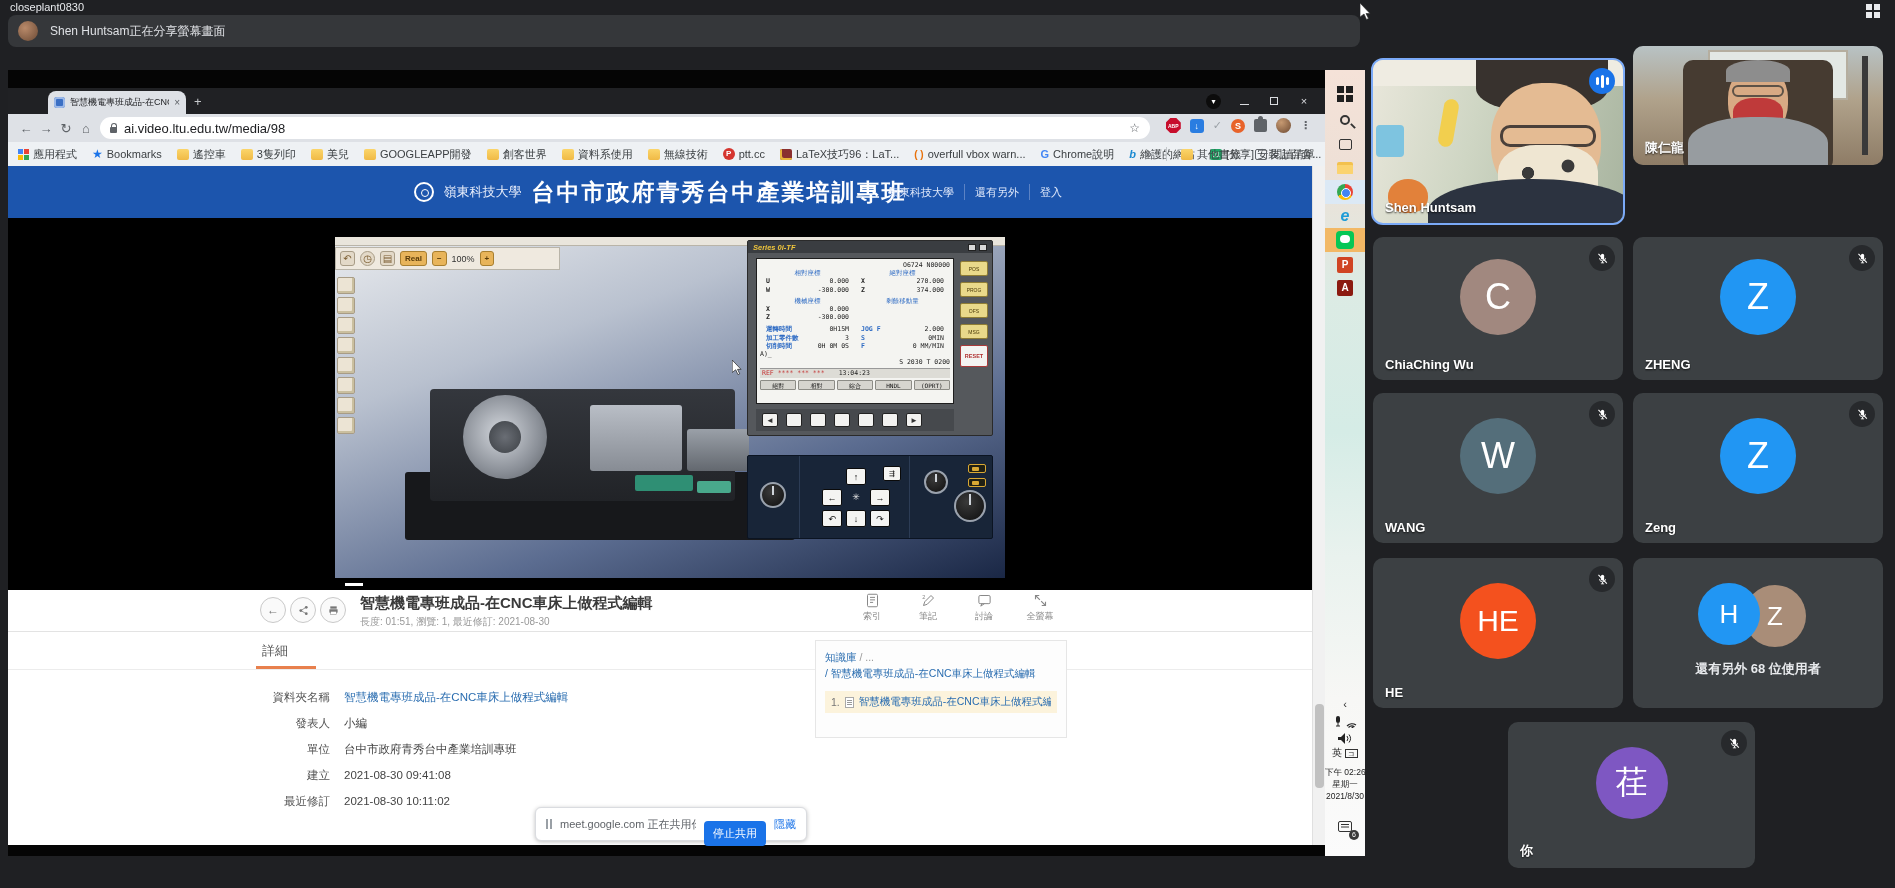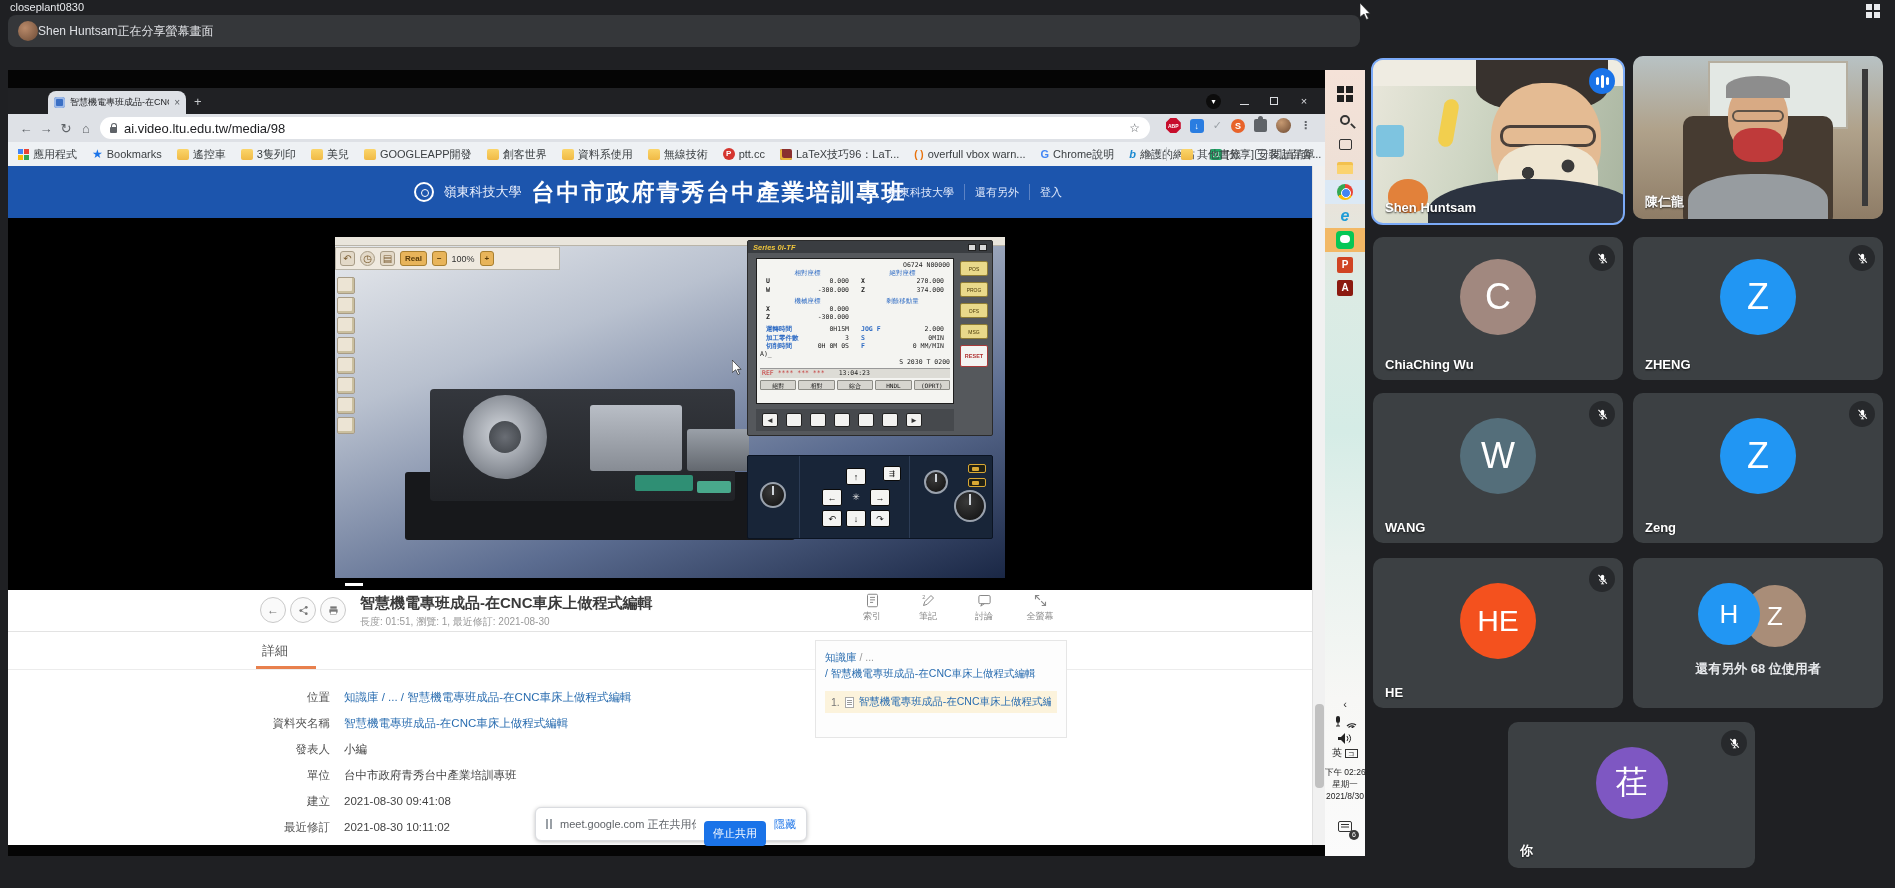--- a/index.html
+++ b/index.html
@@ -4,21 +4,21 @@
 <style>
   html,body{margin:0;padding:0;background:#111;}
   *{box-sizing:border-box;}
   .canvas{position:relative;width:1895px;height:888px;background:#1f2023;overflow:hidden;
           font-family:"Liberation Sans","DejaVu Sans",sans-serif;}
   .nw{white-space:nowrap;overflow:hidden;}
 
   
   .win-title{position:absolute;left:10px;top:1px;font-size:11px;color:#e8eaed;}
   .share-chip{position:absolute;left:8px;top:15px;width:1352px;height:27px;background:#35373a;
-              border-radius:8px;display:flex;align-items:center;padding:16px 10px;}
+              border-radius:8px;display:flex;align-items:center;gap:12px;padding:16px 10px;}
   .chip-avatar{width:20px;height:20px;border-radius:50%;background:radial-gradient(circle at 35% 35%,#b98a6a,#6b4a35);}
   .chip-text{font-size:12px;color:#dfe1e5;}
   .meet-cursor{position:absolute;left:1360px;top:3px;}
   .grid-icon{position:absolute;left:1866px;top:4px;width:14px;height:14px;
              display:grid;grid-template-columns:6px 6px;grid-gap:2px;}
   .grid-icon i{background:#e8eaed;width:6px;height:6px;}
 
   
   .desktop{position:absolute;left:8px;top:70px;width:1357px;height:786px;background:#050505;}
 
@@ -679,24 +679,20 @@
             </span>
           </div>
         </div>
 
         <div class="details">
           <span class="dtab">詳細</span>
           <span class="dtab-underline"></span>
           <span class="dhair"></span>
           <div class="drows">
             <div class="drow">
-              <span class="dlabel nw">位置</span>
-              <span class="dvalue link nw">知識庫 / ... / 智慧機電專班成品-在CNC車床上做程式編輯</span>
-            </div>
-            <div class="drow">
               <span class="dlabel nw">資料夾名稱</span>
               <span class="dvalue link nw">智慧機電專班成品-在CNC車床上做程式編輯</span>
             </div>
             <div class="drow">
               <span class="dlabel nw">發表人</span>
               <span class="dvalue nw">小編</span>
             </div>
             <div class="drow">
               <span class="dlabel nw">單位</span>
               <span class="dvalue nw">台中市政府青秀台中產業培訓專班</span>
@@ -813,21 +809,21 @@
       <span class="pb" style="right:-6%;bottom:-12%;width:210px;height:64px;background:#2c3340;border-radius:50% 50% 0 0;"></span>
     </div>
     <span class="audioind">
       <i style="height:8px;"></i>
         <i style="height:13px;"></i>
         <i style="height:8px;"></i>
     </span>
     <span class="tile-name nw">Shen Huntsam</span>
   </div>
 
-  <div class="tile" style="left:1633px;top:56px;height:163px;">
+  <div class="tile" style="left:1633px;top:46px;height:119px;">
     <div class="photo" style="background:linear-gradient(#b8c2c4 0%,#b0a28b 45%,#8e7c66 100%);">
       <span class="pb" style="left:30%;top:3%;width:56%;height:42%;background:#e3e8e4;border:2px solid #b5ae9f;"></span>
       <span class="pb" style="left:50%;bottom:-4%;width:150px;height:110px;background:#463b31;border-radius:10px;transform:translateX(-50%);"></span>
       <span class="pb" style="left:50%;top:16%;width:60px;height:72px;background:#d8aa84;border-radius:46%;transform:translateX(-50%);"></span>
       <span class="pb" style="left:50%;top:12%;width:64px;height:22px;background:#8d8d8d;border-radius:50% 50% 0 0;transform:translateX(-50%);"></span>
       <span class="pb" style="left:50%;top:33%;width:52px;height:12px;border:2px solid #5d5247;border-radius:6px;transform:translateX(-50%);background:transparent;"></span>
       <span class="pb" style="left:50%;top:44%;width:50px;height:34px;background:#bf3a3a;border-radius:40%;transform:translateX(-50%);"></span>
       <span class="pb" style="left:50%;bottom:-8%;width:140px;height:58px;background:#979ca0;border-radius:45% 45% 0 0;transform:translateX(-50%);"></span>
       <span class="pb" style="right:6%;top:8%;width:6px;height:84%;background:#3a3a3a;"></span>
     </div>

